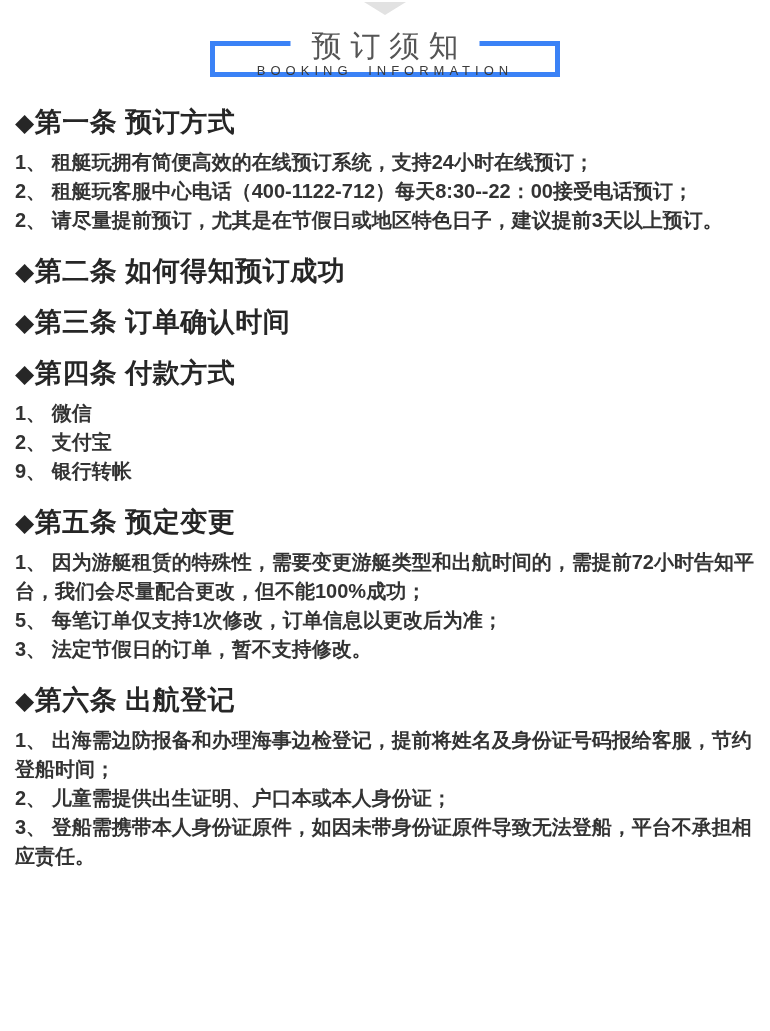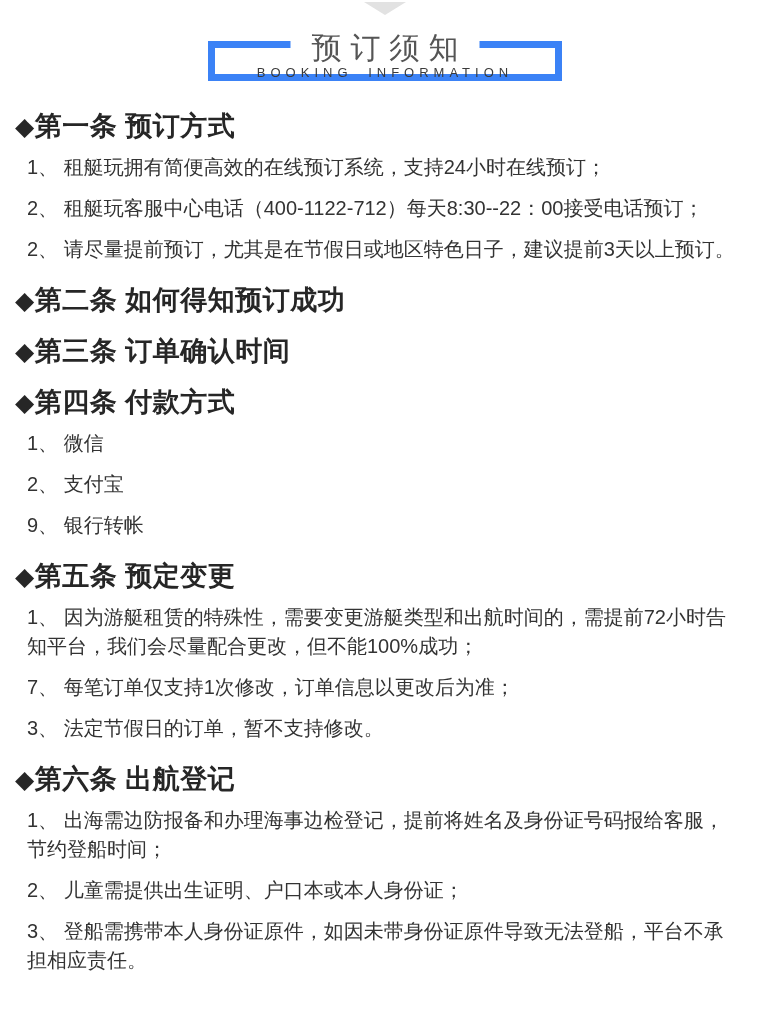--- a/index.html
+++ b/index.html
@@ -25,21 +25,21 @@
     margin: 2px auto 13px auto;
     border-left: 21px solid transparent;
     border-right: 21px solid transparent;
     border-top: 13px solid #e2e2e2;
   }
   .hdr-frame {
     position: relative;
     width: 340px;
     height: 26px;
     margin: 26px auto 0 auto;
-    border: 7px solid #3b82f6;
+    border: 5px solid #3b82f6;
   }
   .hdr-title {
     position: absolute;
     left: 50%;
     top: 0;
     transform: translate(-50%, -50%);
     background: #ffffff;
     padding: 0 12px;
     white-space: nowrap;
     font-size: 30px;
@@ -67,24 +67,25 @@
     font-size: 27px;
     line-height: 30px;
     font-weight: 700;
     color: #262626;
     letter-spacing: 0.5px;
   }
   .sec-h .dia {
     font-size: 25px;
   }
   .sec-body p {
-    margin: 12px;
+    margin: 0;
     font-size: 20px;
     line-height: 29px;
     color: #333333;
+    font-weight: bold;
   }
 </style>
 </head>
 <body>
 
 <div class="page">
 
   <div class="hdr">
     <div class="hdr-triangle"></div>
     <div class="hdr-frame">
@@ -116,21 +117,21 @@
       <p>1、 微信</p>
       <p>2、 支付宝</p>
       <p>9、 银行转帐</p>
     </div>
   </section>
 
   <section>
     <h2 class="sec-h"><span class="dia">◆</span><span>第五条 预定变更</span></h2>
     <div class="sec-body">
       <p>1、 因为游艇租赁的特殊性，需要变更游艇类型和出航时间的，需提前72小时告知平台，我们会尽量配合更改，但不能100%成功；</p>
-      <p>7、 每笔订单仅支持1次修改，订单信息以更改后为准；</p>
+      <p>5、 每笔订单仅支持1次修改，订单信息以更改后为准；</p>
       <p>3、 法定节假日的订单，暂不支持修改。</p>
     </div>
   </section>
 
   <section>
     <h2 class="sec-h"><span class="dia">◆</span><span>第六条 出航登记</span></h2>
     <div class="sec-body">
       <p>1、 出海需边防报备和办理海事边检登记，提前将姓名及身份证号码报给客服，节约登船时间；</p>
       <p>2、 儿童需提供出生证明、户口本或本人身份证；</p>
       <p>3、 登船需携带本人身份证原件，如因未带身份证原件导致无法登船，平台不承担相应责任。</p>

